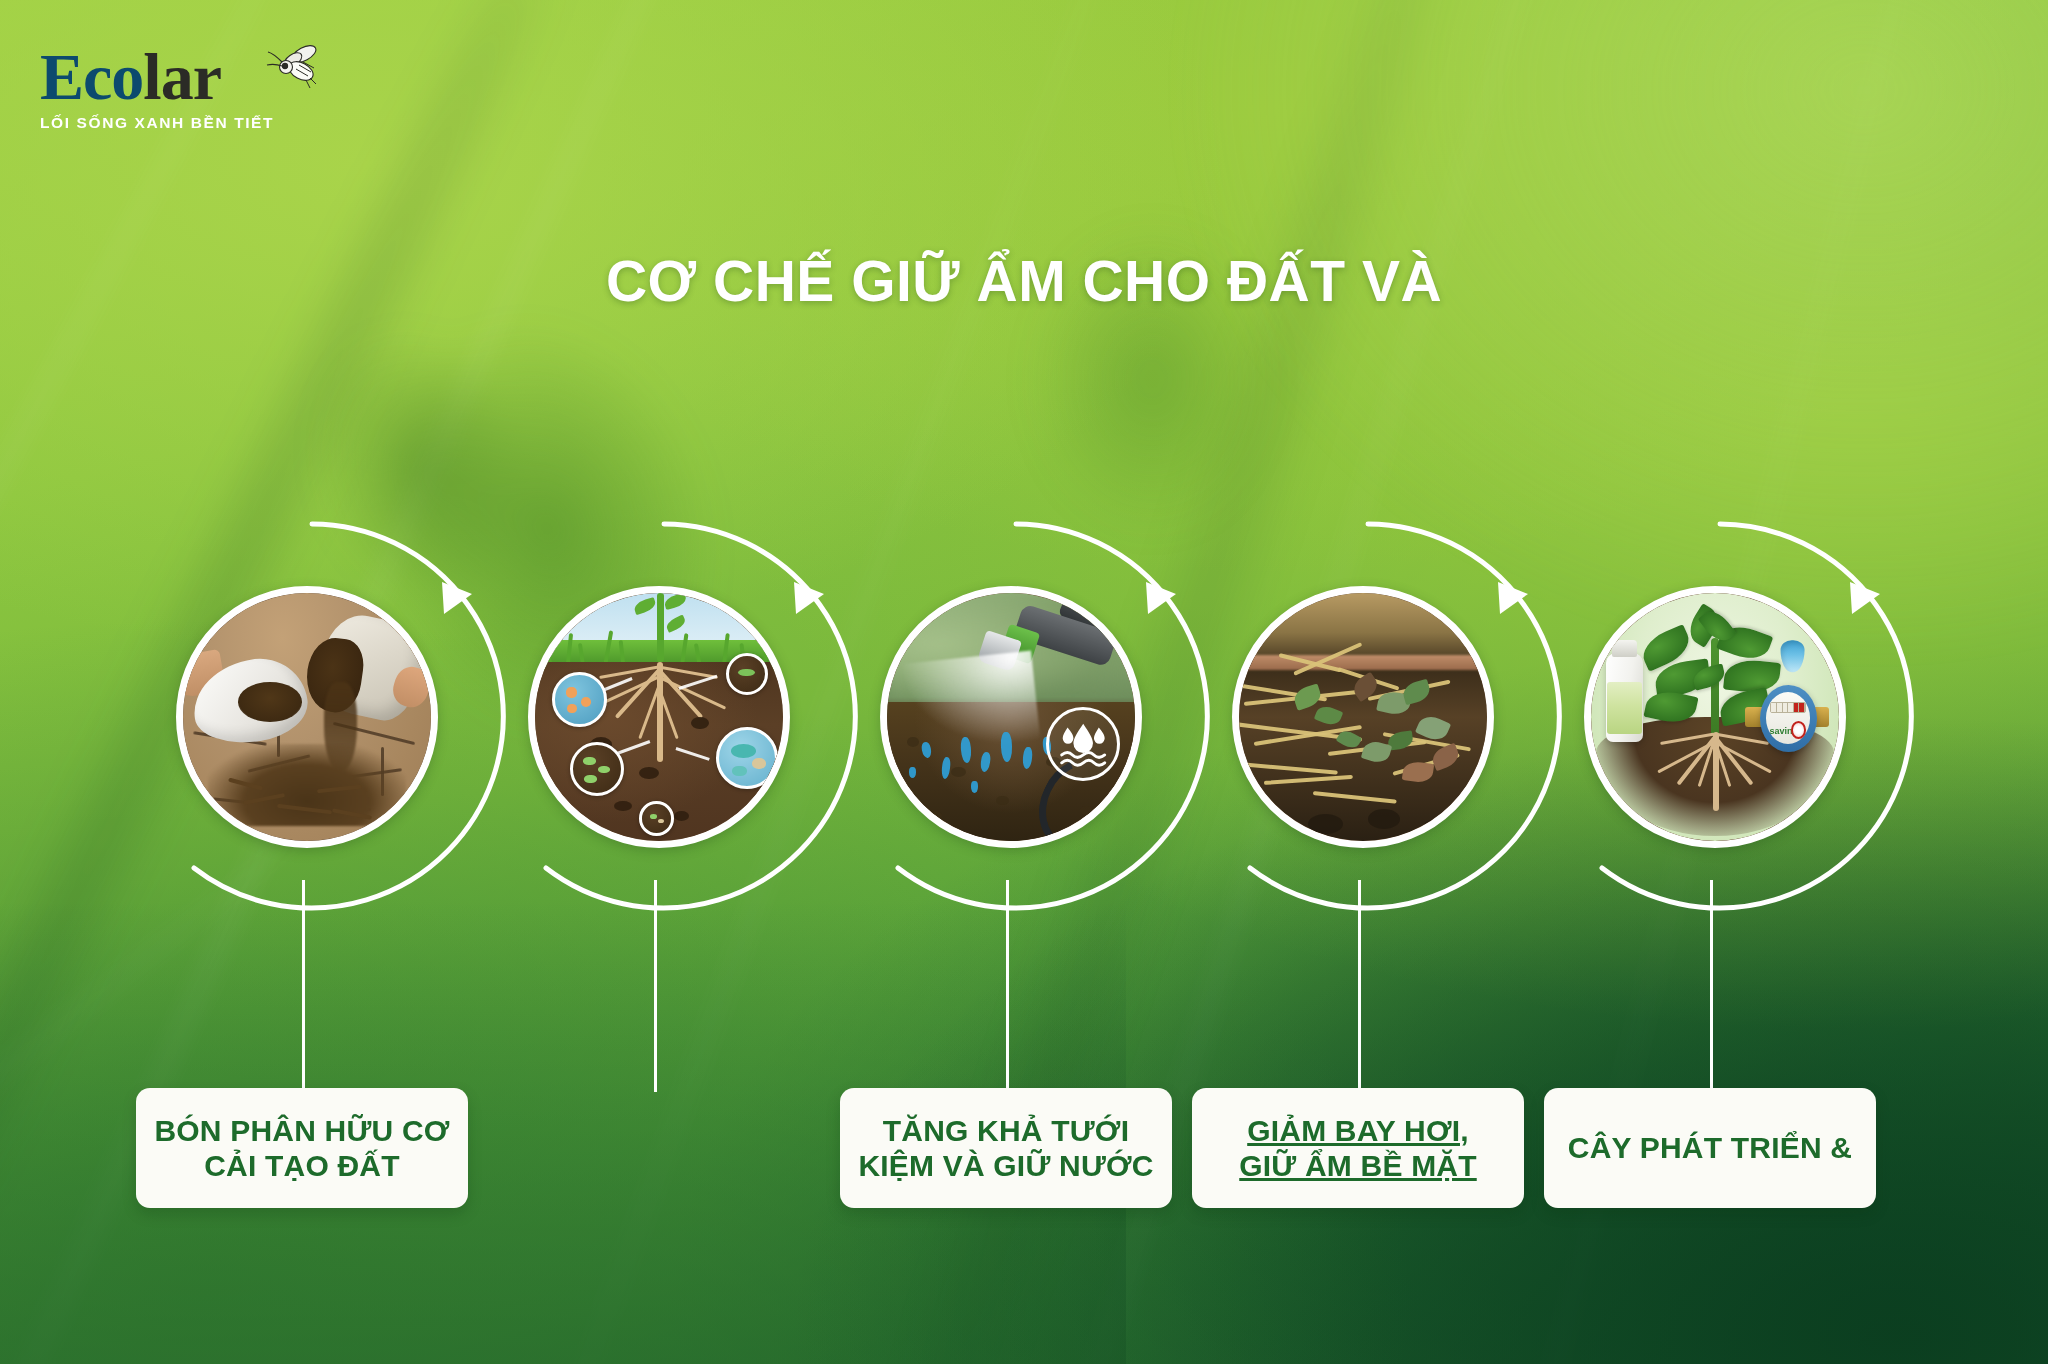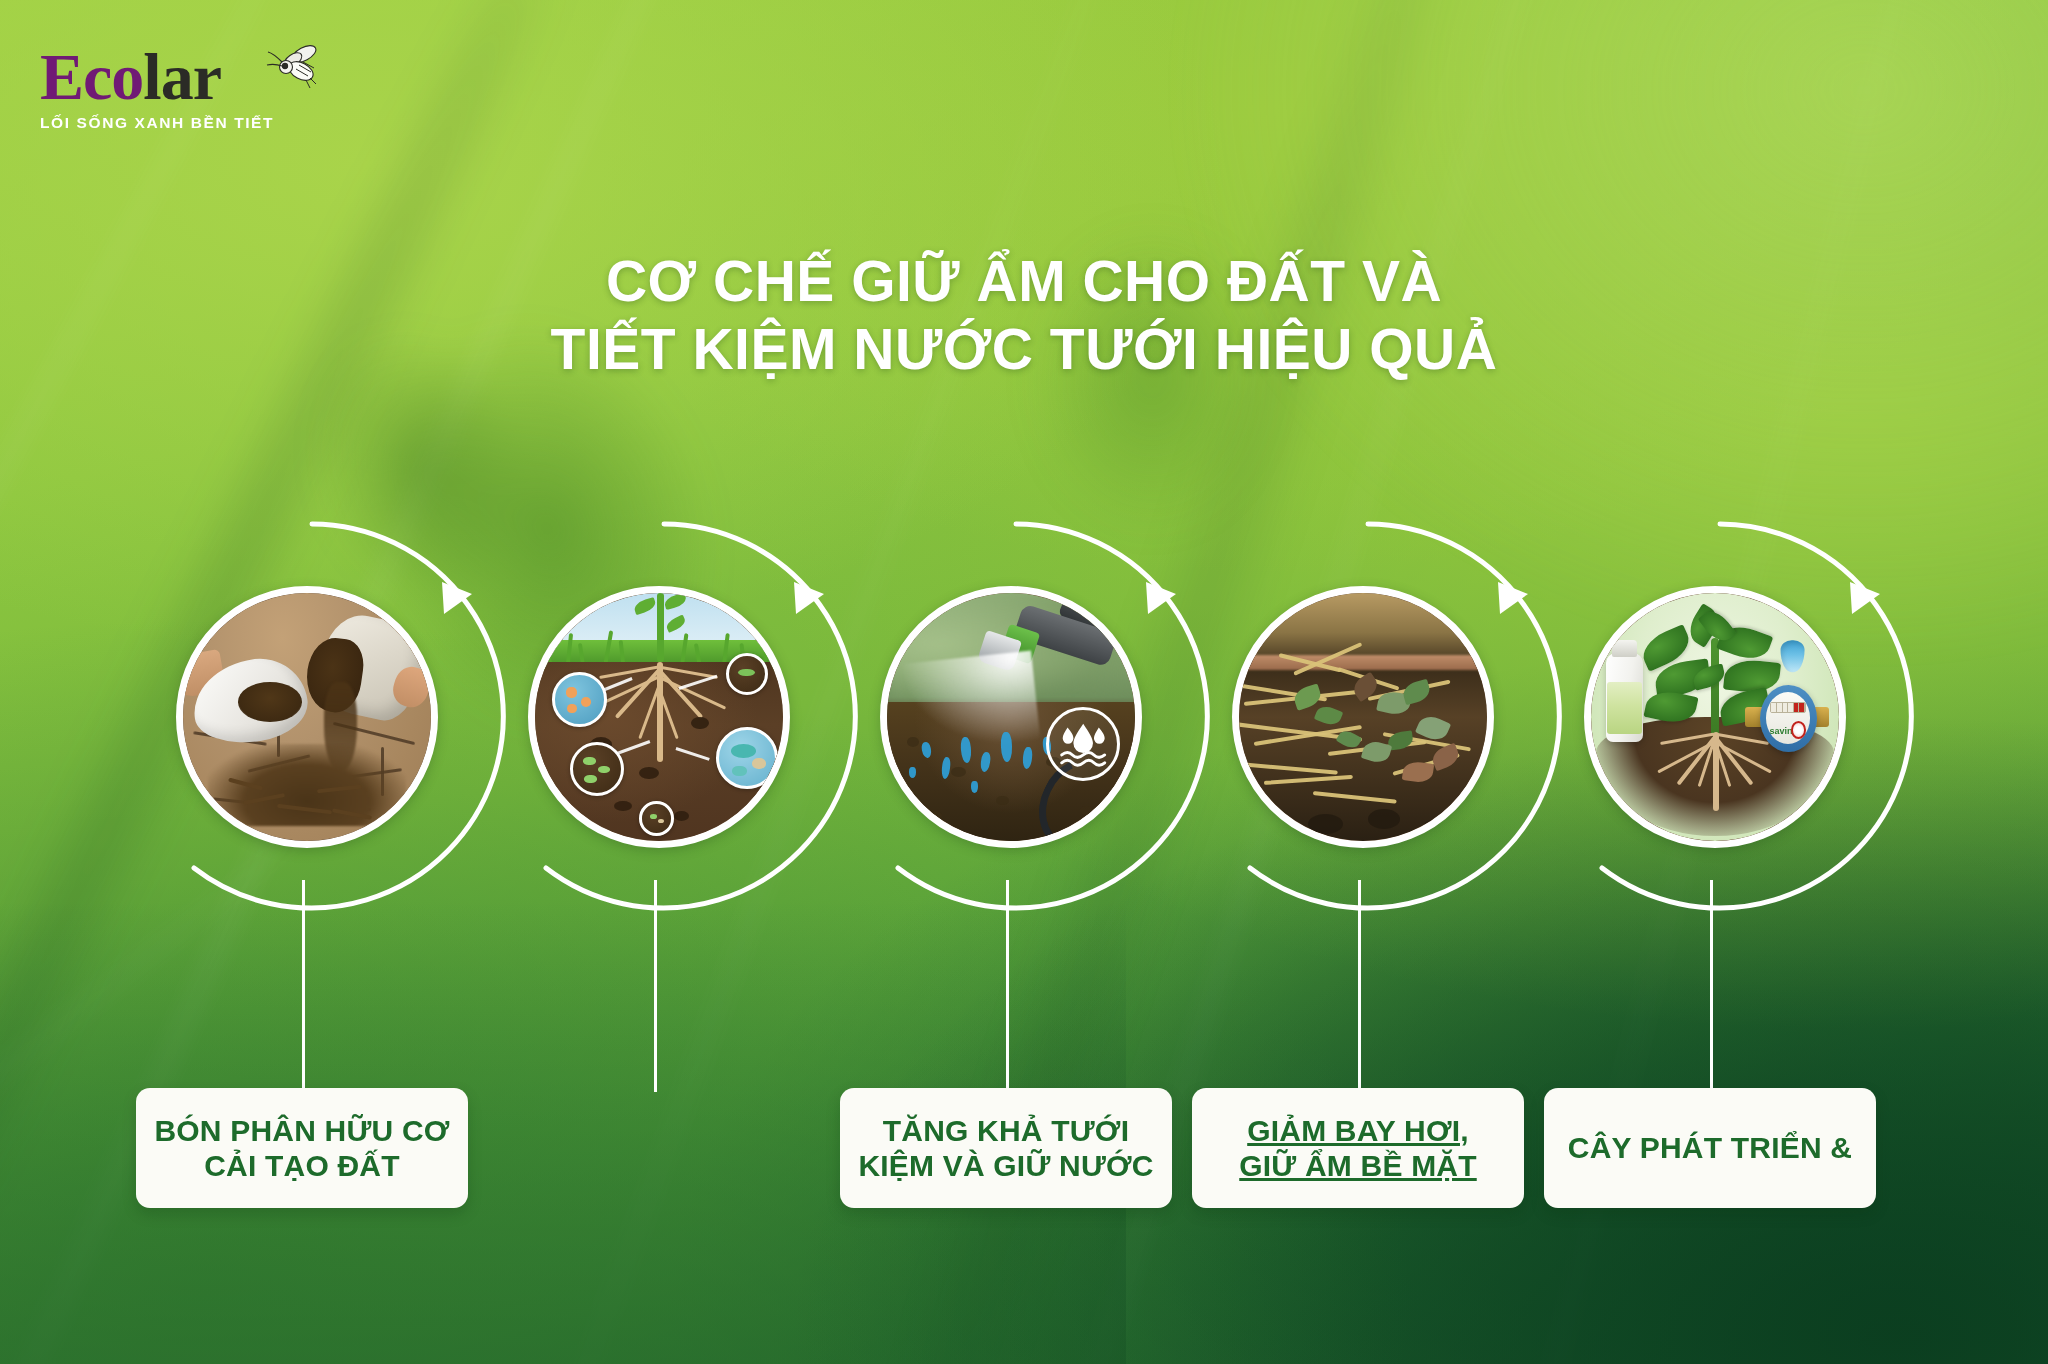--- a/index.html
+++ b/index.html
@@ -67,21 +67,21 @@
     background:linear-gradient(to top, rgba(28,92,40,.55) 0%, rgba(28,92,40,0) 100%);
   }
 
   
   .logo{ position:absolute; left:40px; top:44px; width:290px; height:115px; }
   .logo-word{
     font-family:"Liberation Serif", serif;
     font-size:66px; font-weight:700; line-height:1;
     letter-spacing:-1px; white-space:nowrap;
   }
-  .logo-eco{ color:#701a75; }
+  .logo-eco{ color:#0c4a6e; }
   .logo-lar{ color:#2b2b26; }
   .logo-tag{
     margin-top:4px; color:#ffffff;
     font-size:15.5px; font-weight:700; letter-spacing:1.6px;
     white-space:nowrap;
   }
   .bee{ position:absolute; right:4px; top:-6px; width:66px; height:58px; }
 
   
   .title{
@@ -393,21 +393,20 @@
       <circle cx="25" cy="28" r="2.6" fill="#2b2b26"></circle>
       <path d="M22 24 C16 18, 12 15, 8 14" stroke-width="1.2"></path>
       <path d="M22 28 C16 26, 12 26, 7 27" stroke-width="1.2"></path>
       <path d="M50 40 l6 6 M46 42 l4 8" stroke-width="1"></path>
     </g>
   </svg>
 </div>
 
 <div class="title">
   <div class="title-l1">CƠ CHẾ GIỮ ẨM CHO ĐẤT VÀ</div>
-  <div class="title-l2">TIẾT KIỆM NƯỚC TƯỚI HIỆU QUẢ</div>
 </div>
 
 <div class="steps">
 
   <div class="step step-1">
     <svg class="ring-svg" viewBox="0 0 400 400">
       <path d="M200 8 A192 192 0 1 1 82 352" fill="none" stroke="#ffffff" stroke-width="5" stroke-linecap="round"></path>
       <path d="M330 66 l30 12 -28 20 z" fill="#ffffff"></path>
     </svg>
     <div class="photo">

